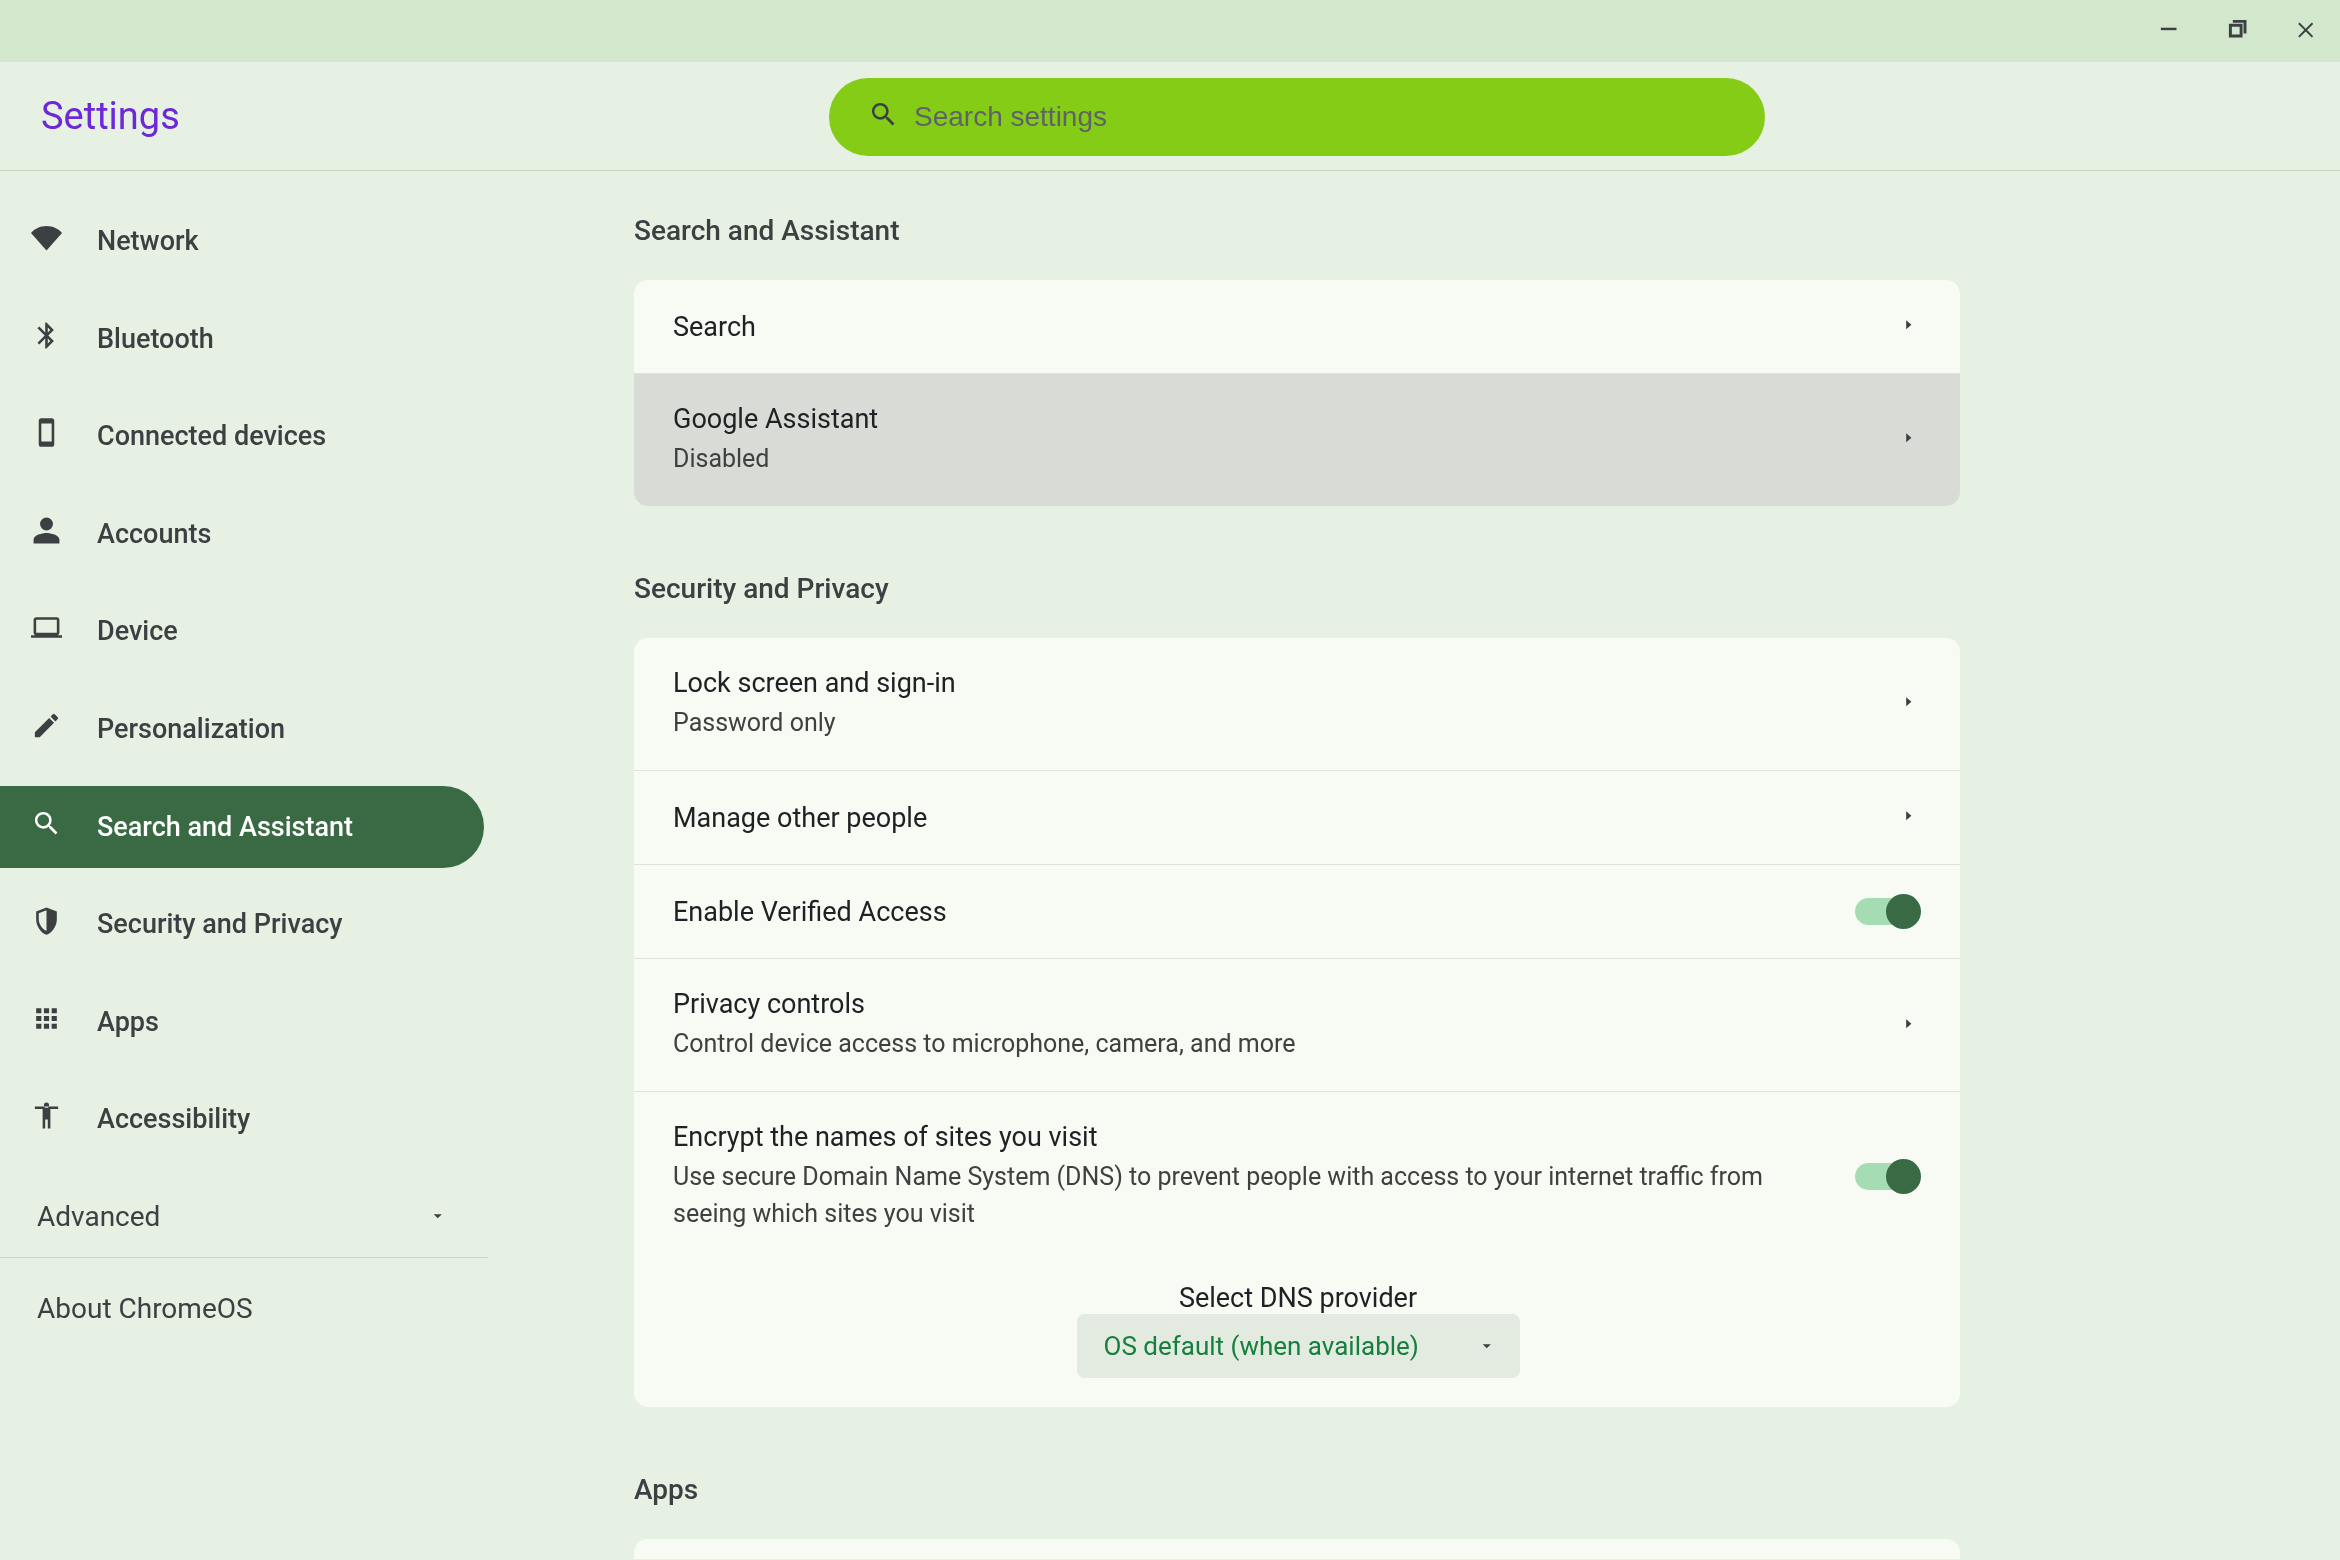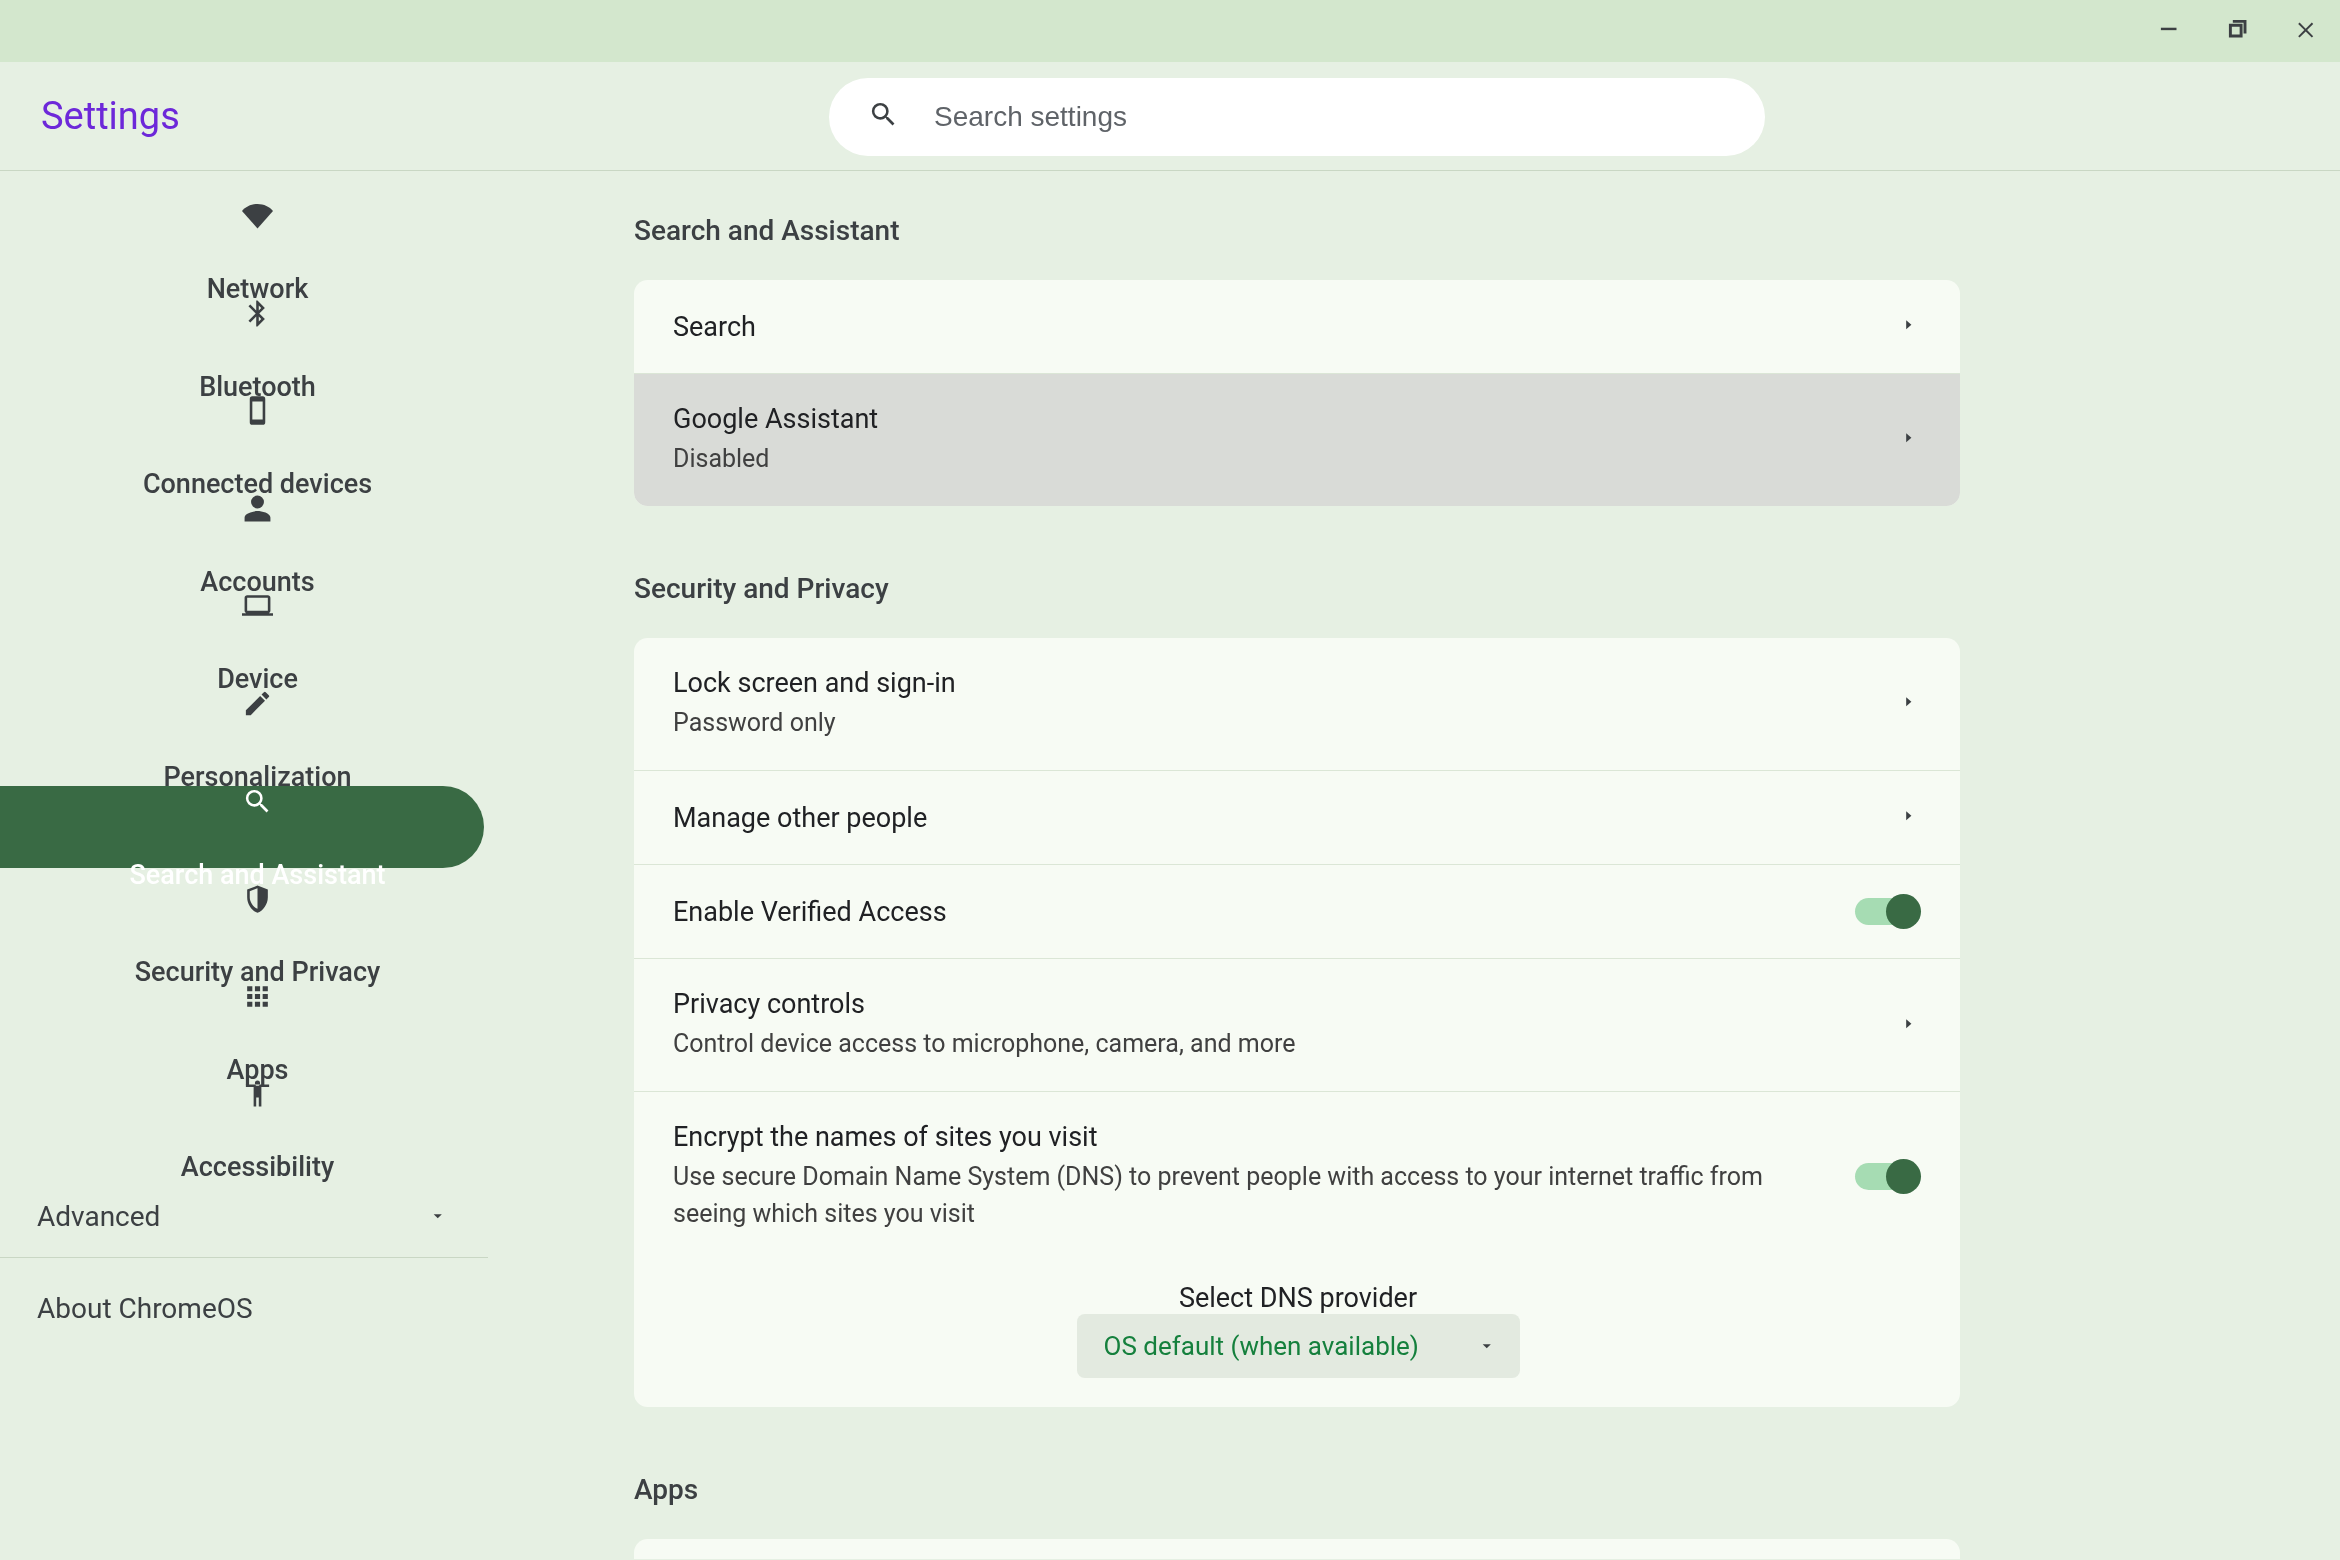--- a/index.html
+++ b/index.html
@@ -35,26 +35,26 @@
   .appbar h1 {
     font-size: 38px;
     font-weight: 400;
     color: #6d28d9;
   }
   .searchbox {
     position: absolute;
     left: 829px;
     width: 936px;
     height: 78px;
-    background: #ffffff;
+    background: #84cc16;
     border-radius: 39px;
     display: flex;
     align-items: center;
     padding: 0 39px;
-    gap: 35px;
+    gap: 15px;
     top: 15.6px;
   }
   .searchbox svg { width: 31px; height: 31px; }
   .searchbox input {
     border: none;
     outline: none;
     background: transparent;
     font-size: 28px;
     color: #5f6368;
     width: 100%;
@@ -80,21 +80,20 @@
     align-items: center;
     height: 82px;
     padding-left: 31px;
     gap: 35px;
     font-size: 27px;
     font-weight: 500;
     color: #3c4043;
     border-radius: 0 43px 43px 0;
     width: 484px;
     margin-bottom: 15.6px;
-    flex-direction: column;
   }
   .nav-item svg { width: 31px; height: 31px; flex-shrink: 0; }
   .nav-item.active {
     background: #396a44;
     color: #ffffff;
   }
   .nav-item.active svg { fill: #ffffff; }
   .nav-section {
     display: flex;
     align-items: center;

